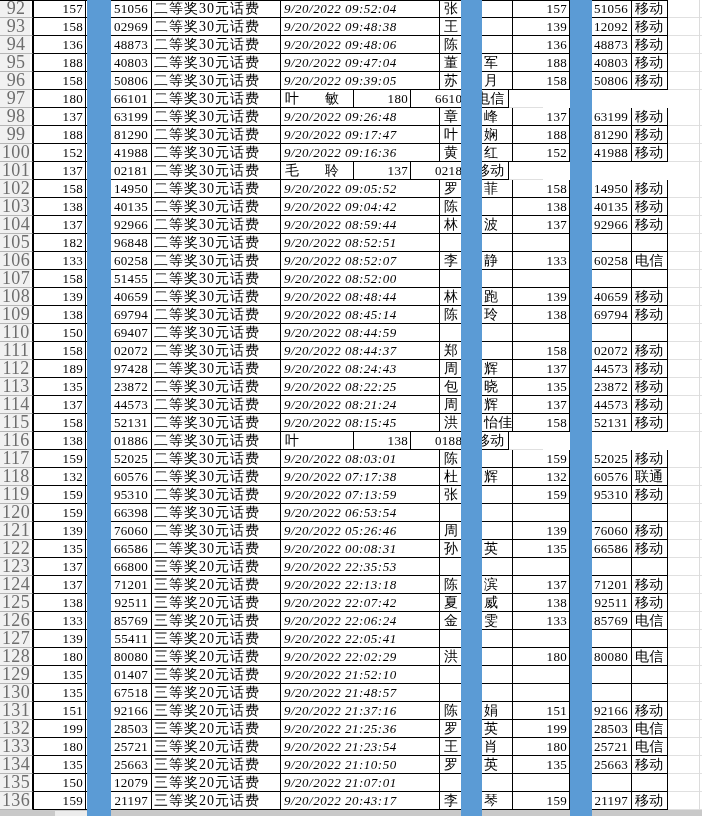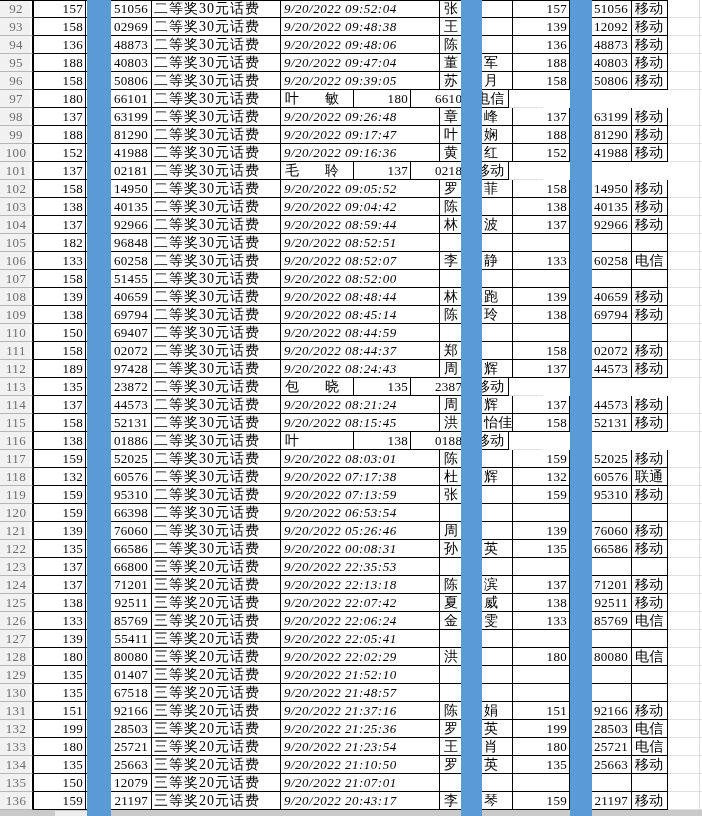--- a/index.html
+++ b/index.html
@@ -15,21 +15,21 @@
   .row{display:flex;height:18px;box-sizing:border-box;}
   .cell{
     box-sizing:border-box;height:18px;line-height:17px;
     border-right:1px solid #000;border-bottom:1px solid #000;
     font-size:13px;color:#000;overflow:hidden;white-space:nowrap;
     letter-spacing:0.3px;
   }
   .hdr{
     width:33px;background:#f1f1f1;color:#6e6e6e;text-align:center;
     border-right:1px solid #000;border-bottom:1px solid #b5b5b5;
-    box-shadow:inset -2px 0 0 #ffffff;font-size:13px;
+    box-shadow:inset -2px 0 0 #ffffff;font-size:18px;
   }
   .col-b{width:53px;text-align:right;padding-right:2px;border-left:1px solid #000;}
   .col-c{width:66px;text-align:right;padding-right:3px;}
   .col-prize{width:129px;text-align:left;padding-left:2px;font-size:14px;letter-spacing:1px;}
   .col-date{width:159px;text-align:left;padding-left:3px;letter-spacing:0.5px;font-style:italic;}
   .col-name{width:73px;position:relative;font-size:14px;}
   .col-name .n1{position:absolute;left:4px;top:0;}
   .col-name .n2{position:absolute;left:44px;top:0;}
   .col-f{width:57px;text-align:right;padding-right:2px;}
   .col-g{width:62px;text-align:right;padding-right:3px;}
@@ -380,20 +380,21 @@
     <div class="cell col-g">44573</div>
     <div class="cell col-h">移动</div>
     <div class="cell col-out"></div>
   </div>
 
   <div class="row">
     <div class="cell hdr">113</div>
     <div class="cell col-b">135</div>
     <div class="cell col-c">23872</div>
     <div class="cell col-prize">二等奖30元话费</div>
+    <div class="cell col-date">9/20/2022  08:22:25</div>
     <div class="cell col-name">
       <span class="n1">包</span>
       <span class="n2">晓</span>
     </div>
     <div class="cell col-f">135</div>
     <div class="cell col-g">23872</div>
     <div class="cell col-h">移动</div>
     <div class="cell col-out"></div>
   </div>
 

